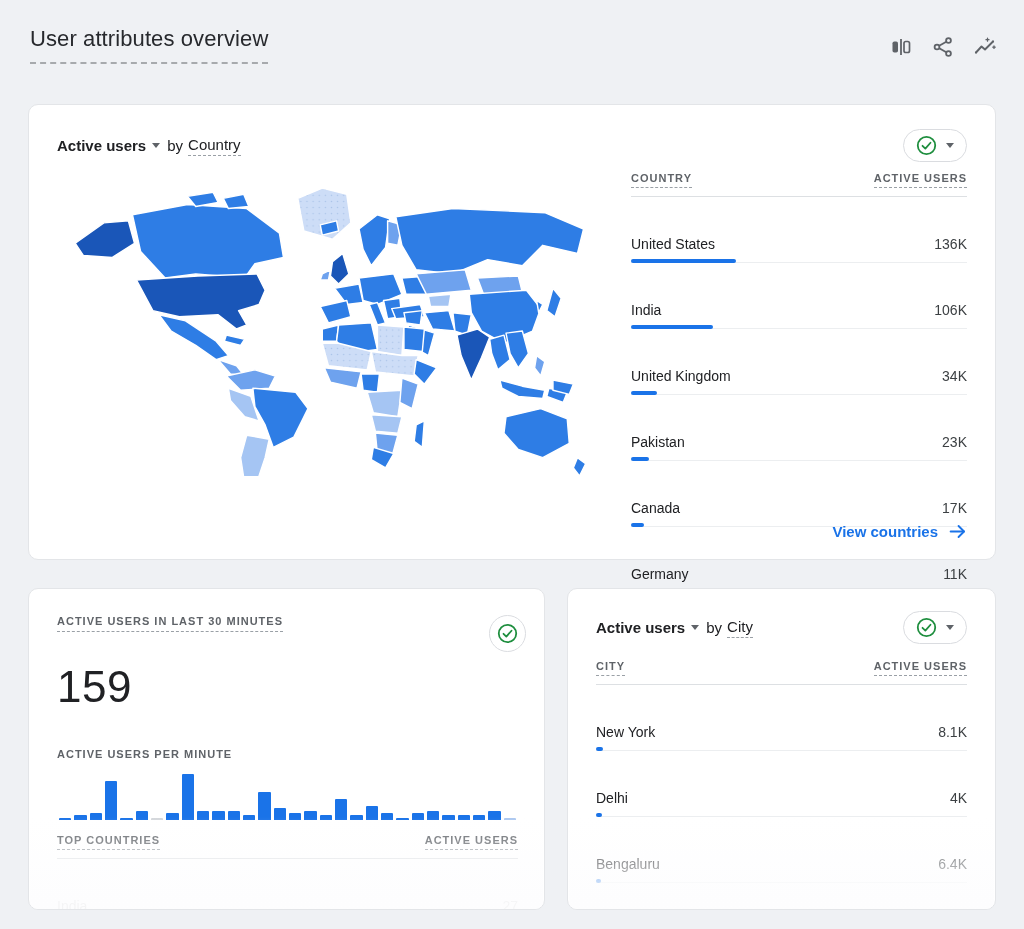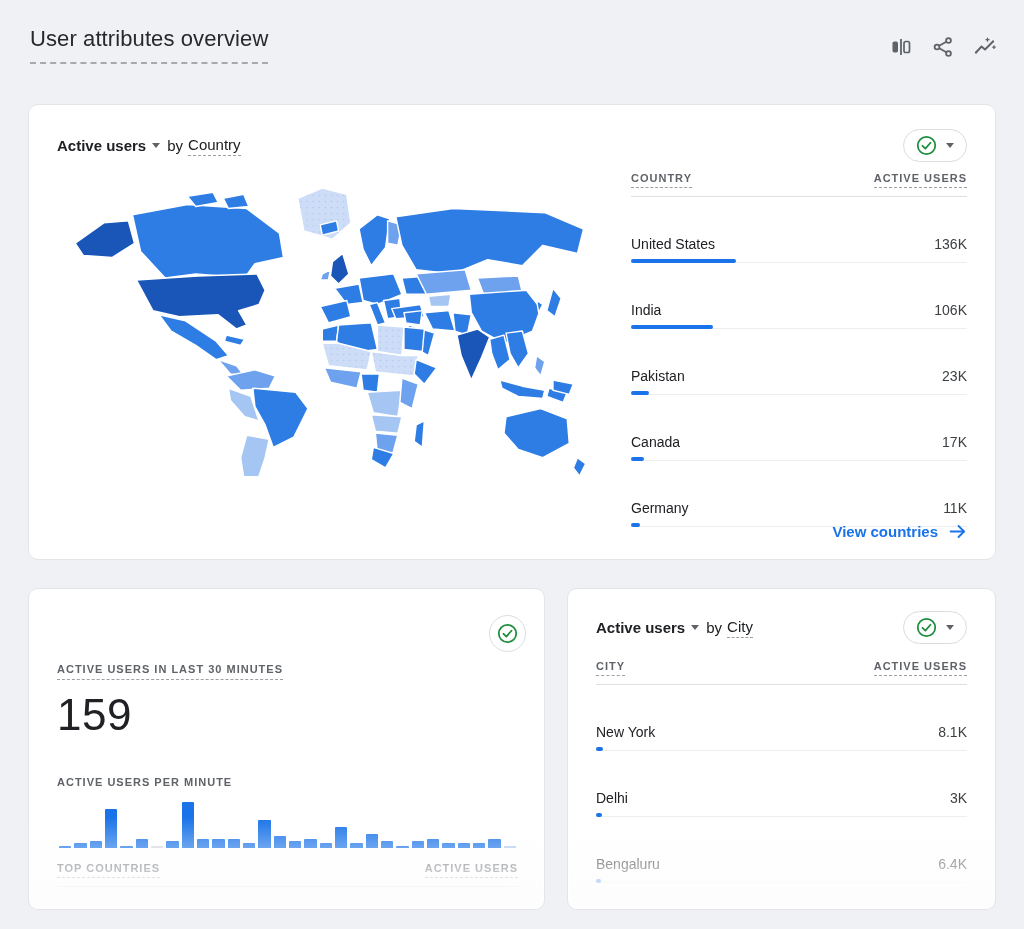--- a/index.html
+++ b/index.html
@@ -54,21 +54,21 @@
   .trow-line { display:flex; justify-content:space-between; font-size:14px; color:var(--text); height:19px; align-items:center;margin-top:28px; }
   .tvalue { color:#3c4043; }
   .ttrack { position:relative; height:4px; margin-top:6px; border-bottom:1px solid #eceef0; }
   .tbar { position:absolute; left:0; top:0; height:4px; border-radius:2px; background:var(--accent,#1a73e8); }
 
   .view-link { position:absolute; right:28px; bottom:18px; display:flex; align-items:center; gap:10px; color:var(--link,#1a73e8); font-size:15px; font-weight:700; text-decoration:none; cursor:pointer; }
 
   
   .rt-head { display:flex; justify-content:space-between; align-items:flex-start; padding:26px 18px 0 28px; }
   .upper-label { font-size:11px; font-weight:700; letter-spacing:1px; color:#5f6368; }
-  .upper-label.dash { border-bottom:1px dashed #9aa0a6; padding-bottom:4px; display:inline-block;margin-top:48px; }
+  .upper-label.dash { border-bottom:1px dashed #9aa0a6; padding-bottom:4px; display:inline-block; }
   .rt-count { font-size:44px; font-weight:400; color:#202124; margin:10px 0 0 28px; letter-spacing:0.5px; }
   .rt-perminute { margin:32px 0 0 28px; }
   .minute-chart { display:flex; align-items:flex-end; gap:3px; height:48px; margin:10px 28px 0 30px; }
   .mbar { width:13px; background:var(--accent,#1a73e8); border-radius:1px 1px 0 0; }
   .mbar-zero { background:#d4d7db; }
   .mbar-last { background:#adc8f0; }
   .rt-table { margin:14px 26px 0 28px; }
 
   
   .city-table { margin:16px 28px 0 28px; }
@@ -225,20 +225,29 @@
             <div class="trow-line">
               <span class="tlabel">India</span>
               <span class="tvalue">106K</span>
             </div>
             <div class="ttrack">
               <div class="tbar" style="width:81.8px"></div>
             </div>
           </div>
           <div class="trow">
             <div class="trow-line">
+              <span class="tlabel">United Kingdom</span>
+              <span class="tvalue">34K</span>
+            </div>
+            <div class="ttrack">
+              <div class="tbar" style="width:26.3px"></div>
+            </div>
+          </div>
+          <div class="trow">
+            <div class="trow-line">
               <span class="tlabel">Pakistan</span>
               <span class="tvalue">23K</span>
             </div>
             <div class="ttrack">
               <div class="tbar" style="width:17.8px"></div>
             </div>
           </div>
           <div class="trow">
             <div class="trow-line">
               <span class="tlabel">Canada</span>
@@ -365,21 +374,21 @@
             <span class="tlabel">New York</span>
             <span class="tvalue">8.1K</span>
           </div>
           <div class="ttrack">
             <div class="tbar" style="width:6.5px"></div>
           </div>
         </div>
         <div class="trow">
           <div class="trow-line">
             <span class="tlabel">Delhi</span>
-            <span class="tvalue">3K</span>
+            <span class="tvalue">4K</span>
           </div>
           <div class="ttrack">
             <div class="tbar" style="width:5.6px"></div>
           </div>
         </div>
         <div class="trow">
           <div class="trow-line">
             <span class="tlabel">Bengaluru</span>
             <span class="tvalue">6.4K</span>
           </div>

